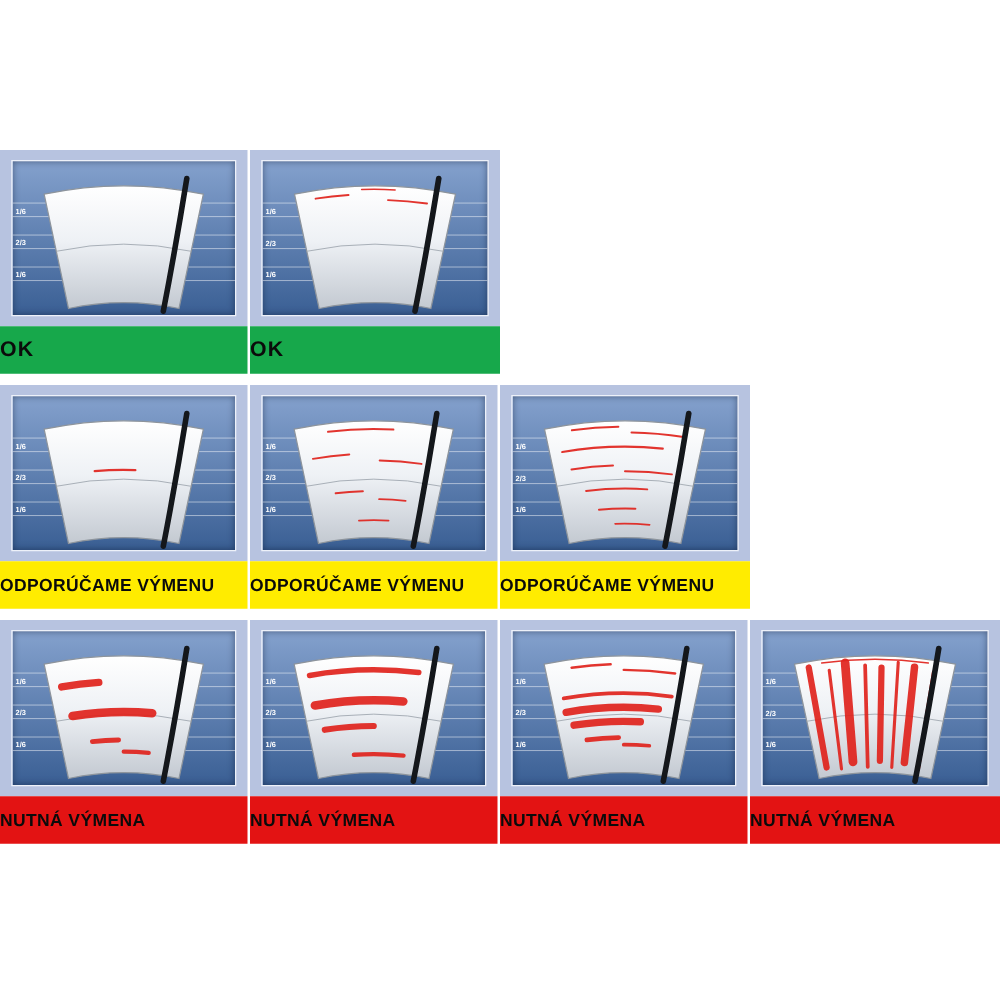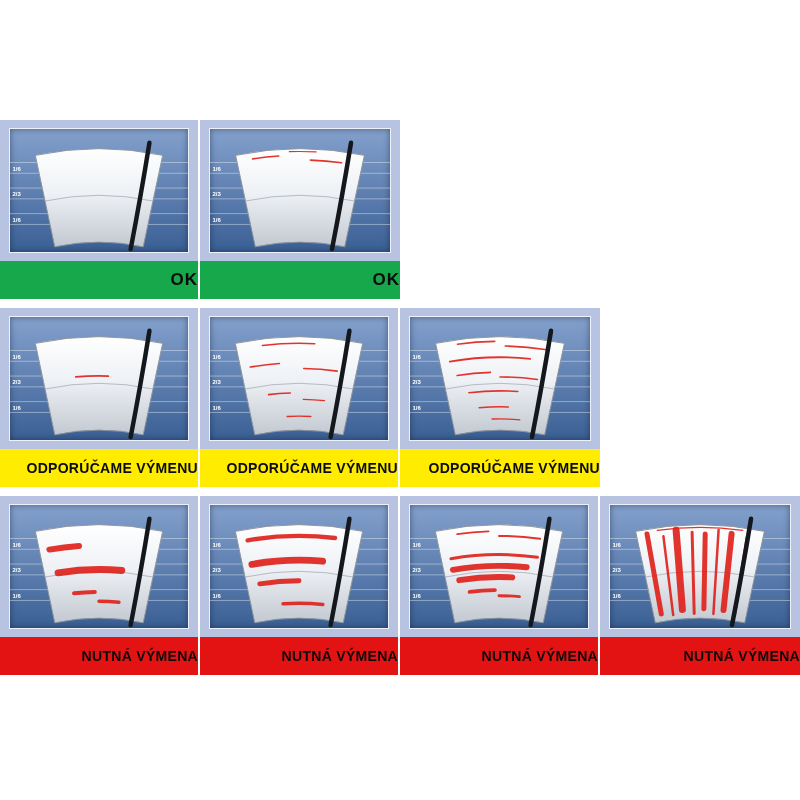--- a/index.html
+++ b/index.html
@@ -6,21 +6,21 @@
   .stage{position:relative;width:800px;height:800px;background:#ffffff;overflow:hidden;
          font-family:"Liberation Sans", sans-serif;}
   .board{position:absolute;top:120px;left:0;}
   .row{display:flex;margin-bottom:9px;}
   .cell{width:200px;box-sizing:border-box;border-right:2px solid #ffffff;}
   .row .cell:last-child{border-right:none;}
   .imgwrap{height:141px;box-sizing:border-box;padding:8px 9px;}
   .panel{width:100%;height:100%;box-sizing:border-box;border:1px solid #edf1f9;
          box-shadow:inset 0 0 6px rgba(8,20,45,.5);position:relative;}
   .panel svg{display:block;width:100%;height:100%;}
-  .bar{height:38px;display:flex;align-items:center;justify-content:flex-end;
+  .bar{height:38px;display:flex;align-items:center;justify-content:flex-start;
        font-weight:bold;font-size:14px;letter-spacing:.3px;color:#0b0b0b;}
   .row1 .bar{font-size:17px;letter-spacing:1px;}
 </style>
 </head>
 <body>
 
 <div class="stage">
   <div class="board">
 
     <div class="row row1">

